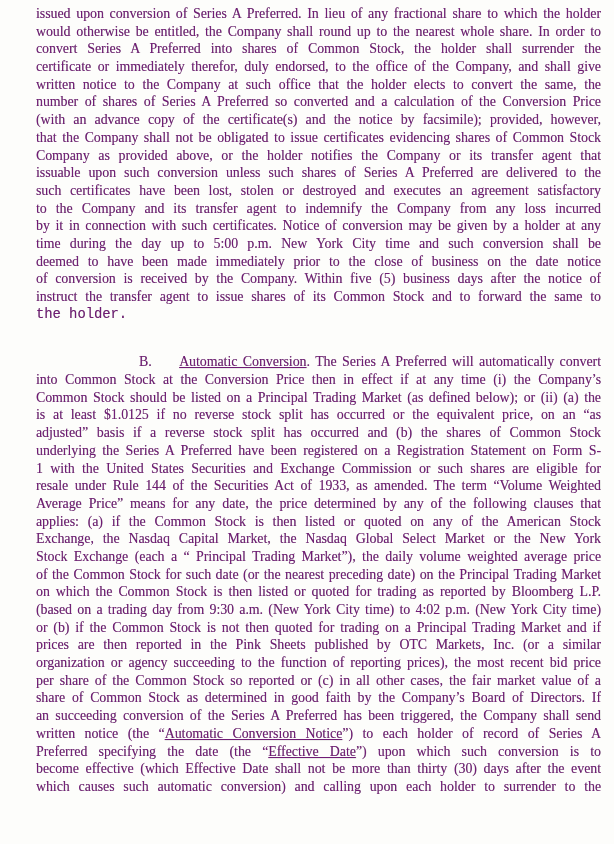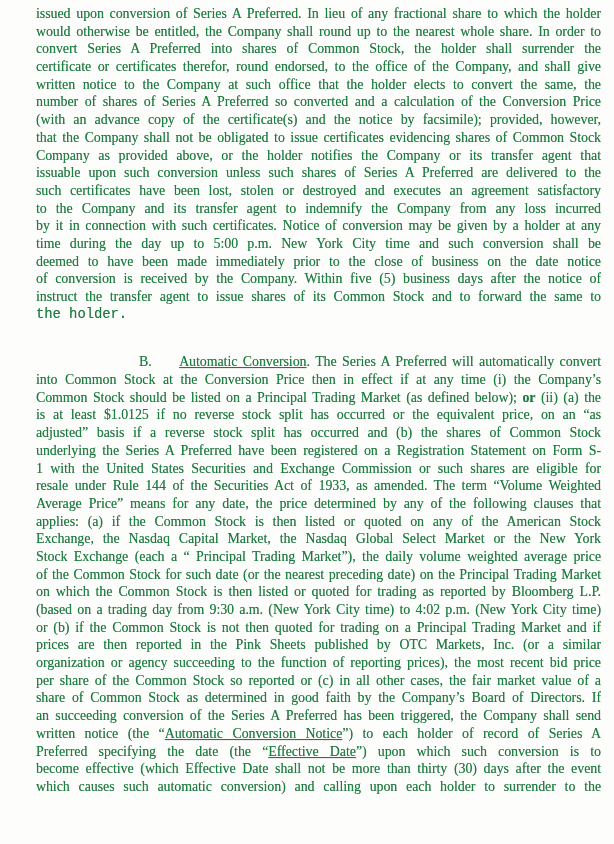--- a/index.html
+++ b/index.html
@@ -23,31 +23,31 @@
     text-align: justify;
     text-align-last: justify;
     overflow: hidden;
   }
   .line.no-justify {
     text-align: center;
     text-align-last: left;
     font-family: Liberation Mono, monospace;
   }
   .u { text-decoration: underline; }
-  .b { font-weight: bold; }
+  .b { font-weight: normal; }
 </style>
 </head>
 <body>
 
-<div class="page" style="background: rgb(253, 253, 251); color: #15803d; padding-left: 36px;">
+<div class="page" style="background: rgb(253, 253, 251); color: #701a75; padding-left: 36px;">
     <div class="paragraph">
       <div class="line"><span>issued upon conversion of Series A Preferred. In lieu of any fractional share to which the holder</span></div>
       <div class="line"><span>would otherwise be entitled, the Company shall round up to the nearest whole share. In order to</span></div>
       <div class="line"><span>convert Series A Preferred into shares of Common Stock, the holder shall surrender the</span></div>
-      <div class="line"><span>certificate or certificates therefor, round endorsed, to the office of the Company, and shall give</span></div>
+      <div class="line"><span>certificate or immediately therefor, duly endorsed, to the office of the Company, and shall give</span></div>
       <div class="line"><span>written notice to the Company at such office that the holder elects to convert the same, the</span></div>
       <div class="line"><span>number of shares of Series A Preferred so converted and a calculation of the Conversion Price</span></div>
       <div class="line"><span>(with an advance copy of the certificate(s) and the notice by facsimile); provided, however,</span></div>
       <div class="line"><span>that the Company shall not be obligated to issue certificates evidencing shares of Common Stock</span></div>
       <div class="line"><span>Company as provided above, or the holder notifies the Company or its transfer agent that</span></div>
       <div class="line"><span>issuable upon such conversion unless such shares of Series A Preferred are delivered to the</span></div>
       <div class="line"><span>such certificates have been lost, stolen or destroyed and executes an agreement satisfactory</span></div>
       <div class="line"><span>to the Company and its transfer agent to indemnify the Company from any loss incurred</span></div>
       <div class="line"><span>by it in connection with such certificates. Notice of conversion may be given by a holder at any</span></div>
       <div class="line"><span>time during the day up to 5:00 p.m. New York City time and such conversion shall be</span></div>

